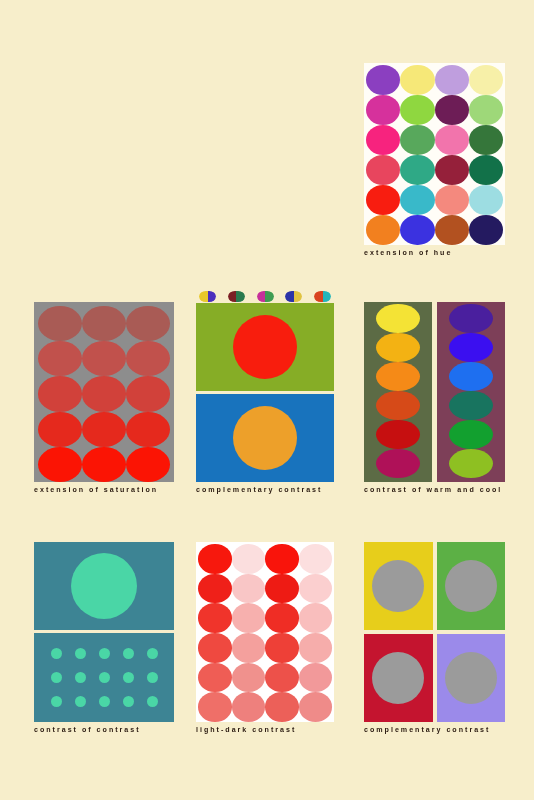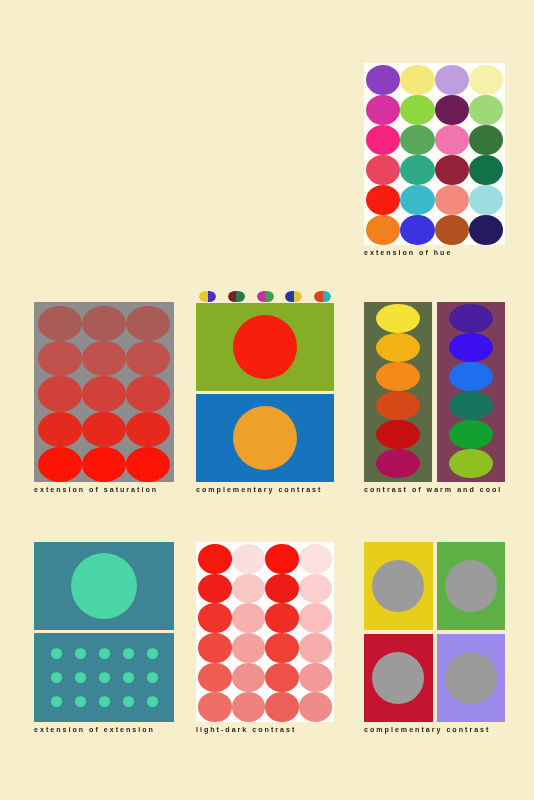--- a/index.html
+++ b/index.html
@@ -301,21 +301,21 @@
         <div class="ext-small" style="background: rgb(74, 214, 166);"></div>
         <div class="ext-small" style="background: rgb(74, 214, 166);"></div>
         <div class="ext-small" style="background: rgb(74, 214, 166);"></div>
         <div class="ext-small" style="background: rgb(74, 214, 166);"></div>
         <div class="ext-small" style="background: rgb(74, 214, 166);"></div>
         <div class="ext-small" style="background: rgb(74, 214, 166);"></div>
         <div class="ext-small" style="background: rgb(74, 214, 166);"></div>
         <div class="ext-small" style="background: rgb(74, 214, 166);"></div>
         <div class="ext-small" style="background: rgb(74, 214, 166);"></div>
       </div>
-    <div class="caption" id="ext-caption">extension of extension</div>
+    <div class="caption" id="ext-caption">contrast of contrast</div>
   </div>
 
   <div class="panel" id="ld-panel">
     <div class="art" id="ld-art" style="background: rgb(255, 255, 255);">
         <div class="dot" style="background: rgb(247, 24, 13);"></div>
         <div class="dot" style="background: rgb(251, 222, 222);"></div>
         <div class="dot" style="background: rgb(249, 20, 11);"></div>
         <div class="dot" style="background: rgb(252, 223, 223);"></div>
         <div class="dot" style="background: rgb(239, 32, 25);"></div>
         <div class="dot" style="background: rgb(249, 198, 198);"></div>

